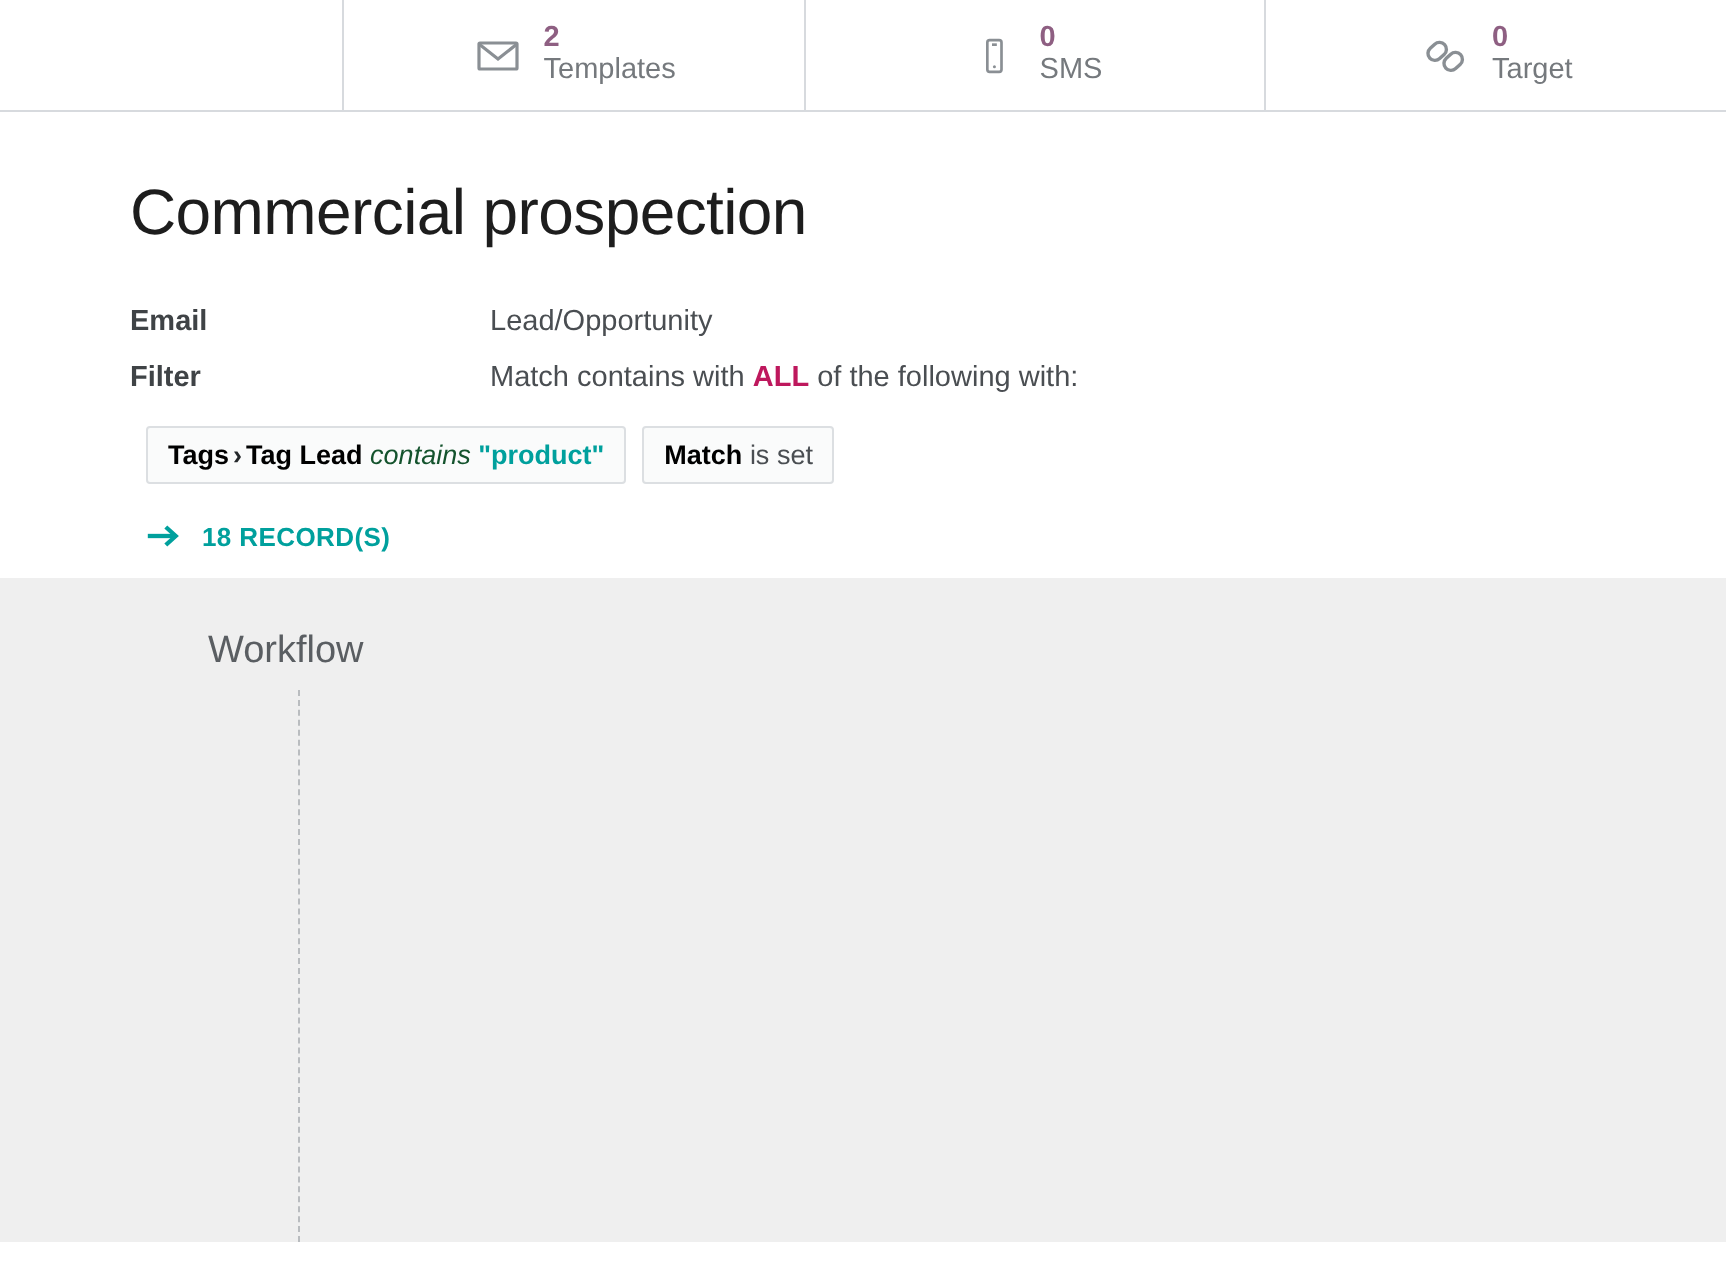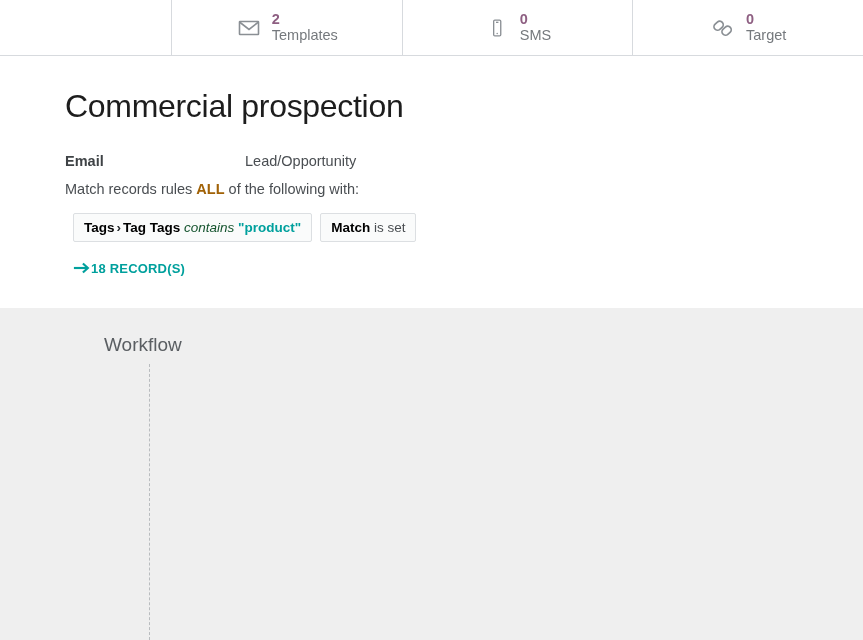--- a/index.html
+++ b/index.html
@@ -64,55 +64,55 @@
   .meta-table { margin-top: 28px; font-size: 14.5px; }
   .meta-row { display: flex; margin-bottom: 12px; }
   .meta-key {
     width: 180px;
     flex: 0 0 180px;
     font-weight: bold;
     color: #3f4346;
     font-size: 14.5px;
   }
   .meta-val { color: #4a4e52; font-size: 14.5px; }
-  .meta-val b { color: #a16207; }
+  .meta-val b { color: #be185d; }
 
   .rule-row { display: flex; gap: 8px; margin: 16px 0 0 8px; }
   .rule-chip {
     border: 1px solid #dcdfe2;
     background: #fafbfb;
     border-radius: 2px;
     padding: 6px 10px;
     font-size: 13.5px;
     color: #4a4e52;
     white-space: nowrap;
   }
   .rule-chip b { color: #000000; }
   .rule-chip i { font-style: italic; color: #14532d; }
   .rule-chip .hl { color: #00a09d; font-weight: bold; }
   .rule-chip .sep { color: #24282b; font-weight: bold; padding: 0 2px; }
 
   .records-row {
-    display: flex; align-items: center; 
+    display: flex; align-items: center; gap: 10px;
     margin: 18px 0 0 8px;
   }
   .arrow-icon { color: #00a09d; width: 18px; height: 16px; display:block; }
   .records-link {
     color: #00a09d;
     font-size: 13px;
     font-weight: bold;
     letter-spacing: 0.2px;
     text-decoration: none;
     cursor: pointer;
   }
 
   
   .workflow {
     background: #efefef;
-    margin-top: 32px;
+    margin-top: 13px;
     height: 332px;
     position: relative;
   }
   .wf-title {
     position: absolute;
     left: 104px; top: 26px;
     font-size: 19px;
     color: #5a5e62;
   }
   .wf-dashline {
@@ -172,26 +172,27 @@
 
 <div class="head-area">
   <h1 class="page-title">Commercial prospection</h1>
 
   <div class="meta-table">
     <div class="meta-row">
       <div class="meta-key">Email</div>
       <div class="meta-val">Lead/Opportunity</div>
     </div>
     <div class="meta-row">
-      <div class="meta-val"><span>Match records rules </span><b>ALL</b><span> of the following with:</span></div>
+      <div class="meta-key">Filter</div>
+      <div class="meta-val"><span>Match contains with </span><b>ALL</b><span> of the following with:</span></div>
     </div>
   </div>
 
   <div class="rule-row">
-    <div class="rule-chip"><b>Tags</b><span class="sep">›</span><b>Tag Tags</b> <i>contains</i> <span class="hl">"product"</span></div>
+    <div class="rule-chip"><b>Tags</b><span class="sep">›</span><b>Tag Lead</b> <i>contains</i> <span class="hl">"product"</span></div>
     <div class="rule-chip"><b>Match</b> <span>is set</span></div>
   </div>
 
   <div class="records-row">
     <span class="arrow-icon">
       <svg viewBox="0 0 20 16" fill="none" stroke="currentColor" stroke-width="2.4" width="18" height="16">
         <line x1="1" y1="8" x2="16" y2="8"></line>
         <polyline points="11,3 16.5,8 11,13"></polyline>
       </svg>
     </span>

